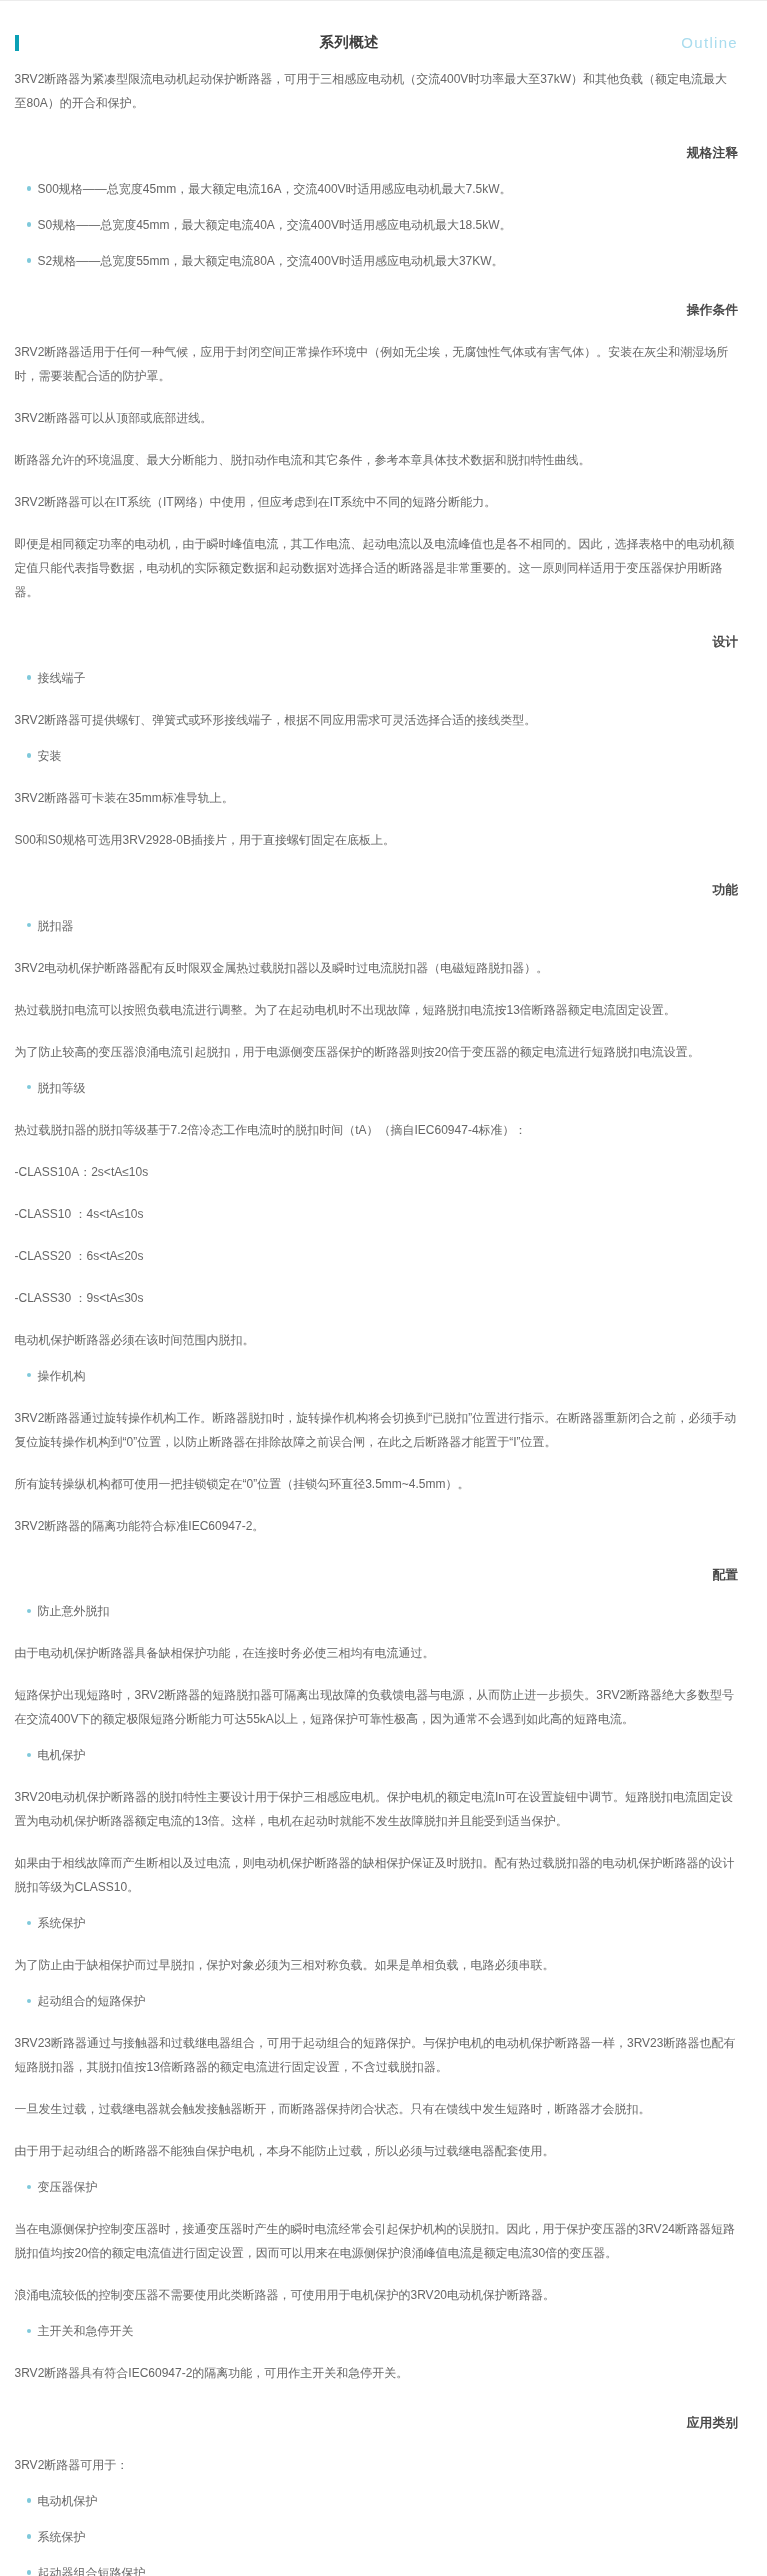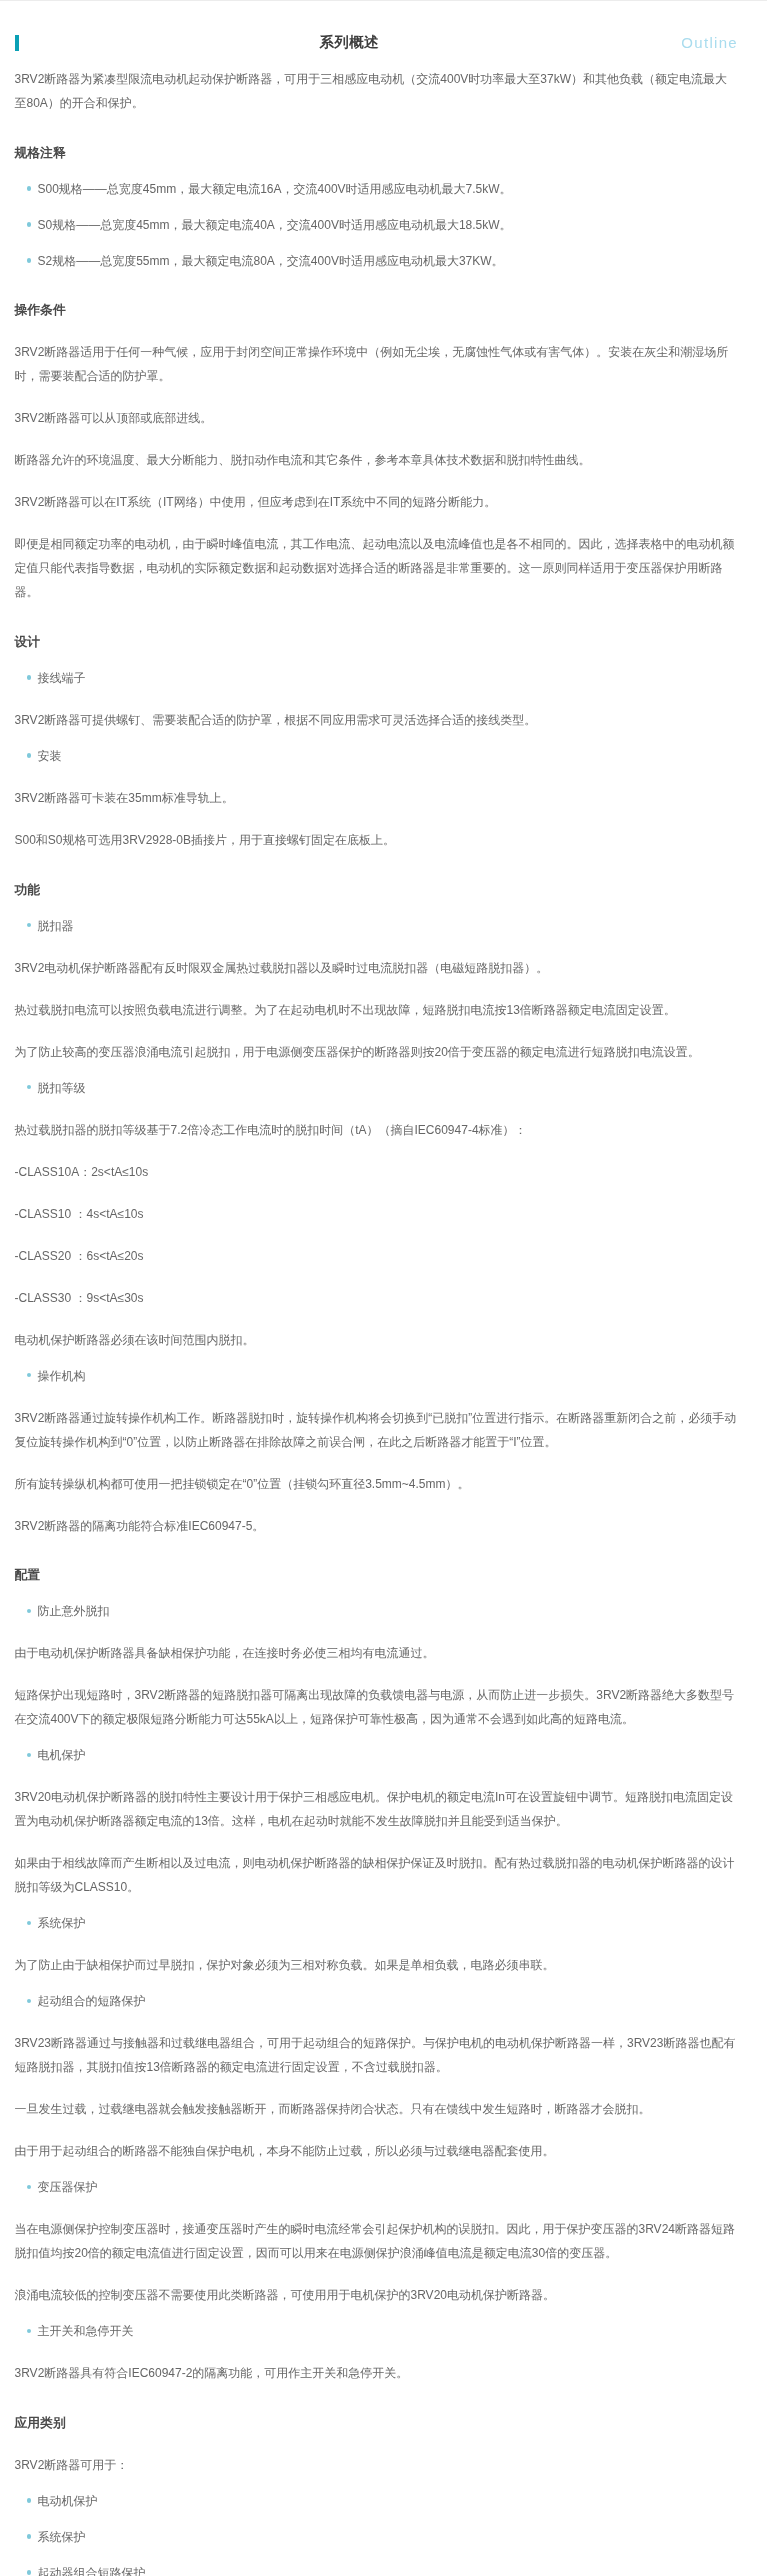--- a/index.html
+++ b/index.html
@@ -47,20 +47,21 @@
     line-height:24px;
     color:#666666;
     margin:18px 0 0 0;
   }
   .heading{
     font-size:12.8px;
     line-height:24px;
     font-weight:bold;
     color:#4a4a4a;
     margin:25.6px 0 0 0;
+    text-align:right;
   }
   .bullet{
     position:relative;
     font-size:12px;
     line-height:24px;
     color:#666666;
     margin:12px 0 0 0;
     padding-left:23px;
   }
   .dot{
@@ -102,21 +103,21 @@
       <p class="para">3RV2断路器适用于任何一种气候，应用于封闭空间正常操作环境中（例如无尘埃，无腐蚀性气体或有害气体）。安装在灰尘和潮湿场所时，需要装配合适的防护罩。</p>
       <p class="para">3RV2断路器可以从顶部或底部进线。</p>
       <p class="para">断路器允许的环境温度、最大分断能力、脱扣动作电流和其它条件，参考本章具体技术数据和脱扣特性曲线。</p>
       <p class="para">3RV2断路器可以在IT系统（IT网络）中使用，但应考虑到在IT系统中不同的短路分断能力。</p>
       <p class="para">即便是相同额定功率的电动机，由于瞬时峰值电流，其工作电流、起动电流以及电流峰值也是各不相同的。因此，选择表格中的电动机额定值只能代表指导数据，电动机的实际额定数据和起动数据对选择合适的断路器是非常重要的。这一原则同样适用于变压器保护用断路器。</p>
       <h2 class="heading">设计</h2>
       <div class="bullet">
     <span class="dot"></span>
     <span>接线端子</span>
   </div>
-      <p class="para">3RV2断路器可提供螺钉、需要装配合适的防护罩，根据不同应用需求可灵活选择合适的接线类型。</p>
+      <p class="para">3RV2断路器可提供螺钉、弹簧式或环形接线端子，根据不同应用需求可灵活选择合适的接线类型。</p>
       <div class="bullet">
     <span class="dot"></span>
     <span>安装</span>
   </div>
       <p class="para">3RV2断路器可卡装在35mm标准导轨上。</p>
       <p class="para">S00和S0规格可选用3RV2928-0B插接片，用于直接螺钉固定在底板上。</p>
       <h2 class="heading">功能</h2>
       <div class="bullet">
     <span class="dot"></span>
     <span>脱扣器</span>
@@ -133,21 +134,21 @@
       <p class="para">-CLASS10 ：4s&lt;tA≤10s</p>
       <p class="para">-CLASS20 ：6s&lt;tA≤20s</p>
       <p class="para">-CLASS30 ：9s&lt;tA≤30s</p>
       <p class="para">电动机保护断路器必须在该时间范围内脱扣。</p>
       <div class="bullet">
     <span class="dot"></span>
     <span>操作机构</span>
   </div>
       <p class="para">3RV2断路器通过旋转操作机构工作。断路器脱扣时，旋转操作机构将会切换到“已脱扣”位置进行指示。在断路器重新闭合之前，必须手动复位旋转操作机构到“0”位置，以防止断路器在排除故障之前误合闸，在此之后断路器才能置于“I”位置。</p>
       <p class="para">所有旋转操纵机构都可使用一把挂锁锁定在“0”位置（挂锁勾环直径3.5mm~4.5mm）。</p>
-      <p class="para">3RV2断路器的隔离功能符合标准IEC60947-5。</p>
+      <p class="para">3RV2断路器的隔离功能符合标准IEC60947-2。</p>
       <h2 class="heading">配置</h2>
       <div class="bullet">
     <span class="dot"></span>
     <span>防止意外脱扣</span>
   </div>
       <p class="para">由于电动机保护断路器具备缺相保护功能，在连接时务必使三相均有电流通过。</p>
       <p class="para">短路保护出现短路时，3RV2断路器的短路脱扣器可隔离出现故障的负载馈电器与电源，从而防止进一步损失。3RV2断路器绝大多数型号在交流400V下的额定极限短路分断能力可达55kA以上，短路保护可靠性极高，因为通常不会遇到如此高的短路电流。</p>
       <div class="bullet">
     <span class="dot"></span>
     <span>电机保护</span>

